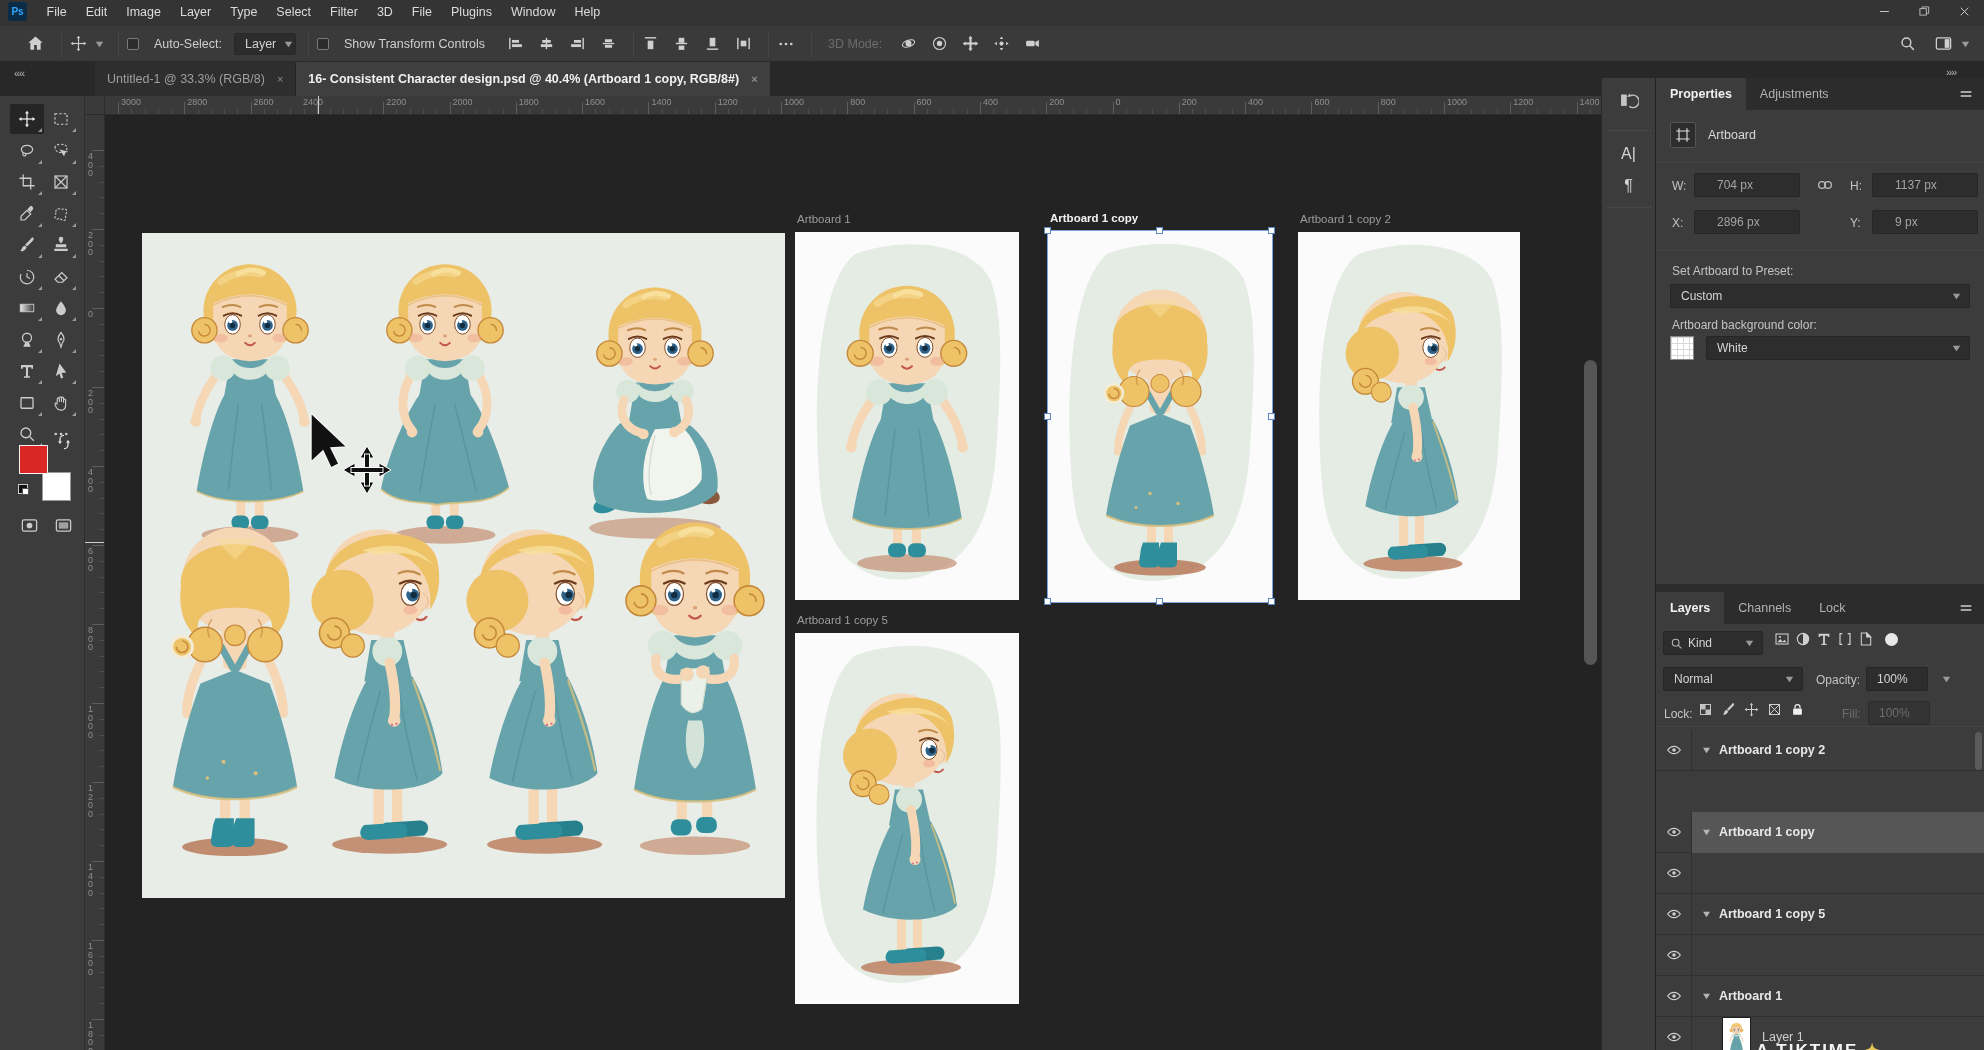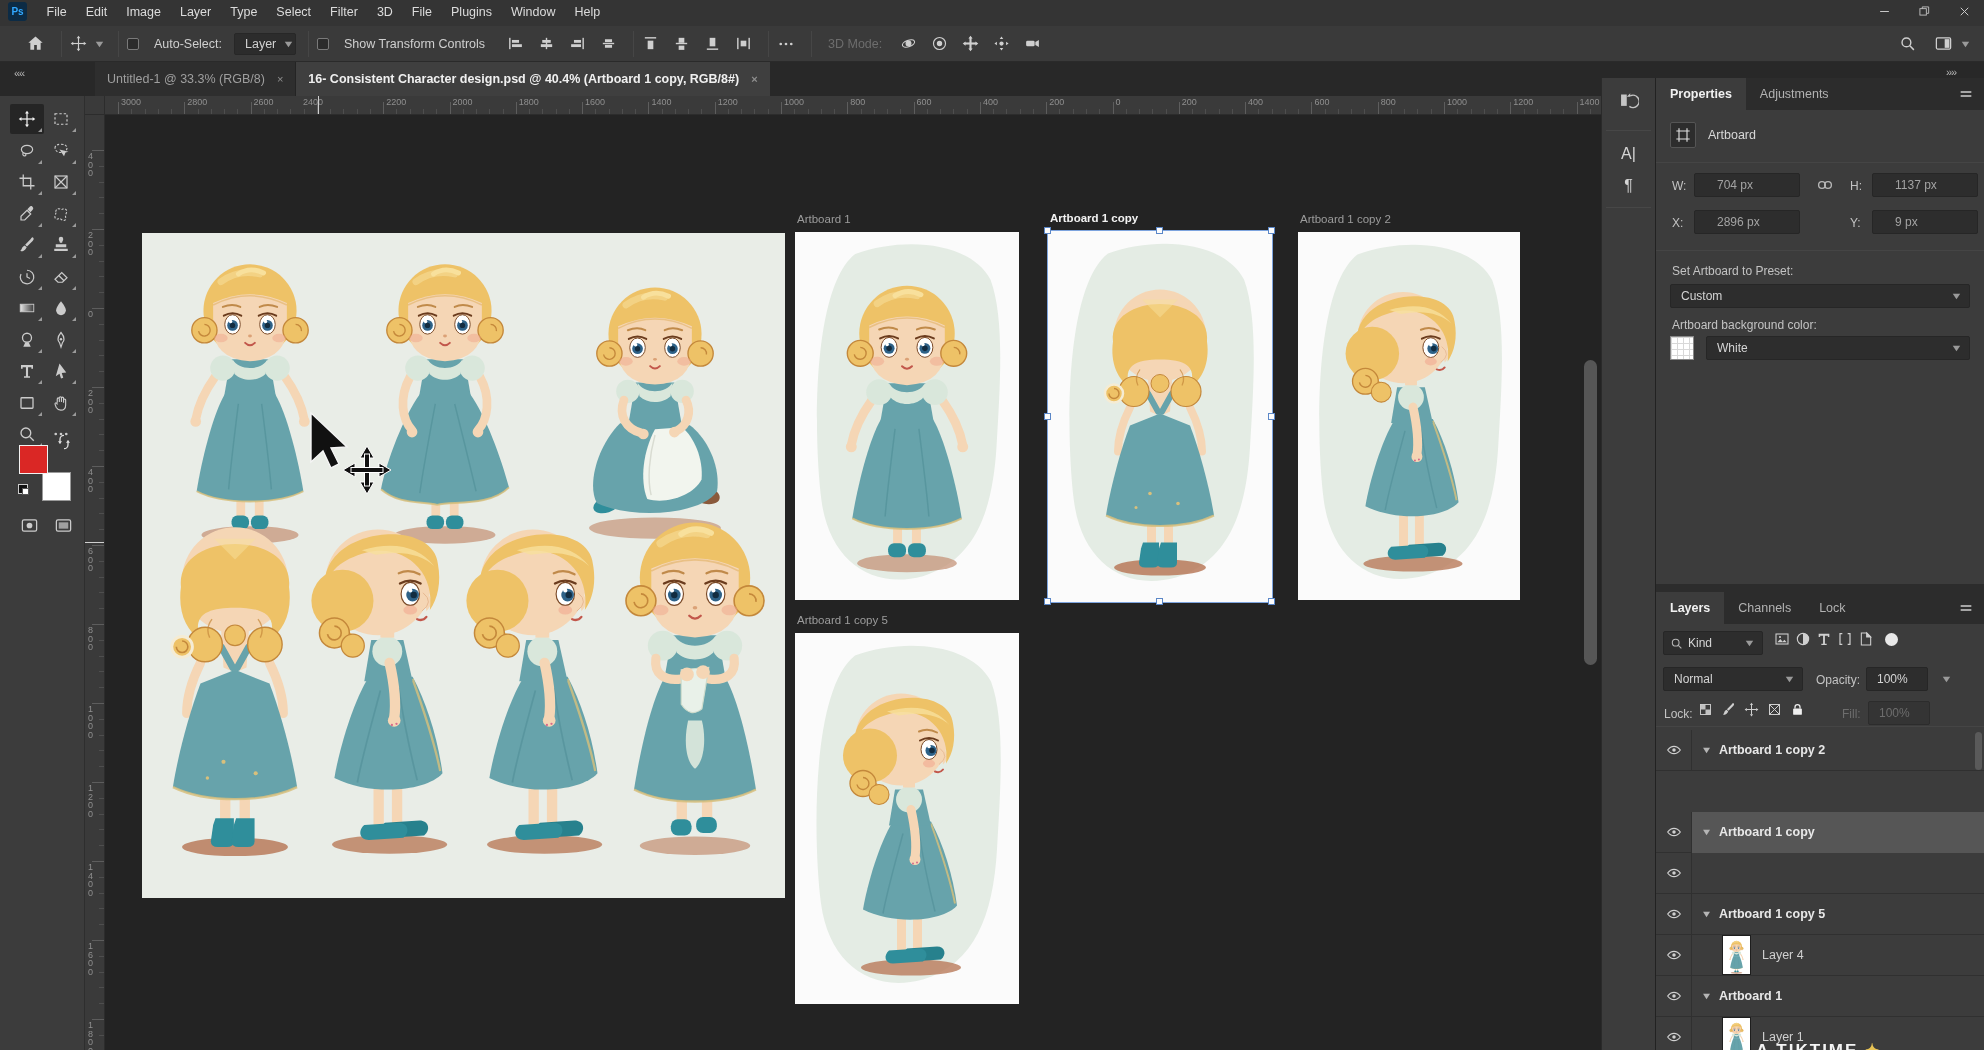--- a/index.html
+++ b/index.html
@@ -1171,29 +1171,20 @@
           <span class="grp-chev">▼</span>
           <span class="grp-name">Artboard 1 copy 5</span>
         </div>
       </div>
       <div class="lrow" style="top:205px">
         <div class="eyecell">
           <svg width="16" height="16" viewBox="0 0 24 24">
             <use href="#i-eye"></use>
           </svg>
         </div>
-        <div class="rowbody">
-          <div class="lthumb">
-            <svg width="27" height="38" viewBox="0 0 27 38">
-              <rect width="27" height="38" fill="#fff"></rect>
-              <use href="#g-front" width="200" height="320" transform="translate(2 2) scale(0.115)"></use>
-            </svg>
-          </div>
-          <span class="lay-name">Layer 4</span>
-        </div>
       </div>
       <div class="lrow" style="top:246px">
         <div class="eyecell">
           <svg width="16" height="16" viewBox="0 0 24 24">
             <use href="#i-eye"></use>
           </svg>
         </div>
         <div class="rowbody">
           <span class="grp-chev">▼</span>
           <span class="grp-name">Artboard 1</span>

